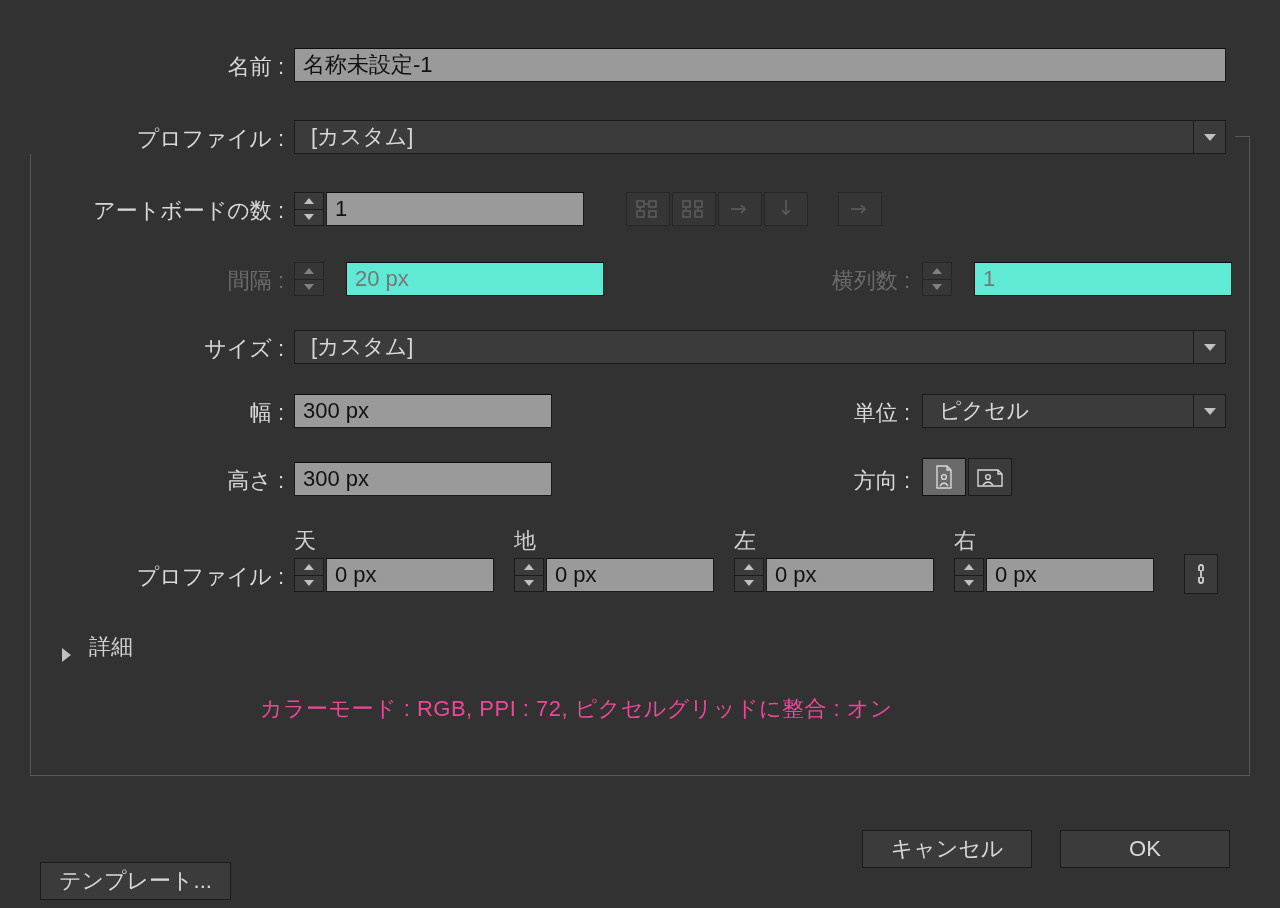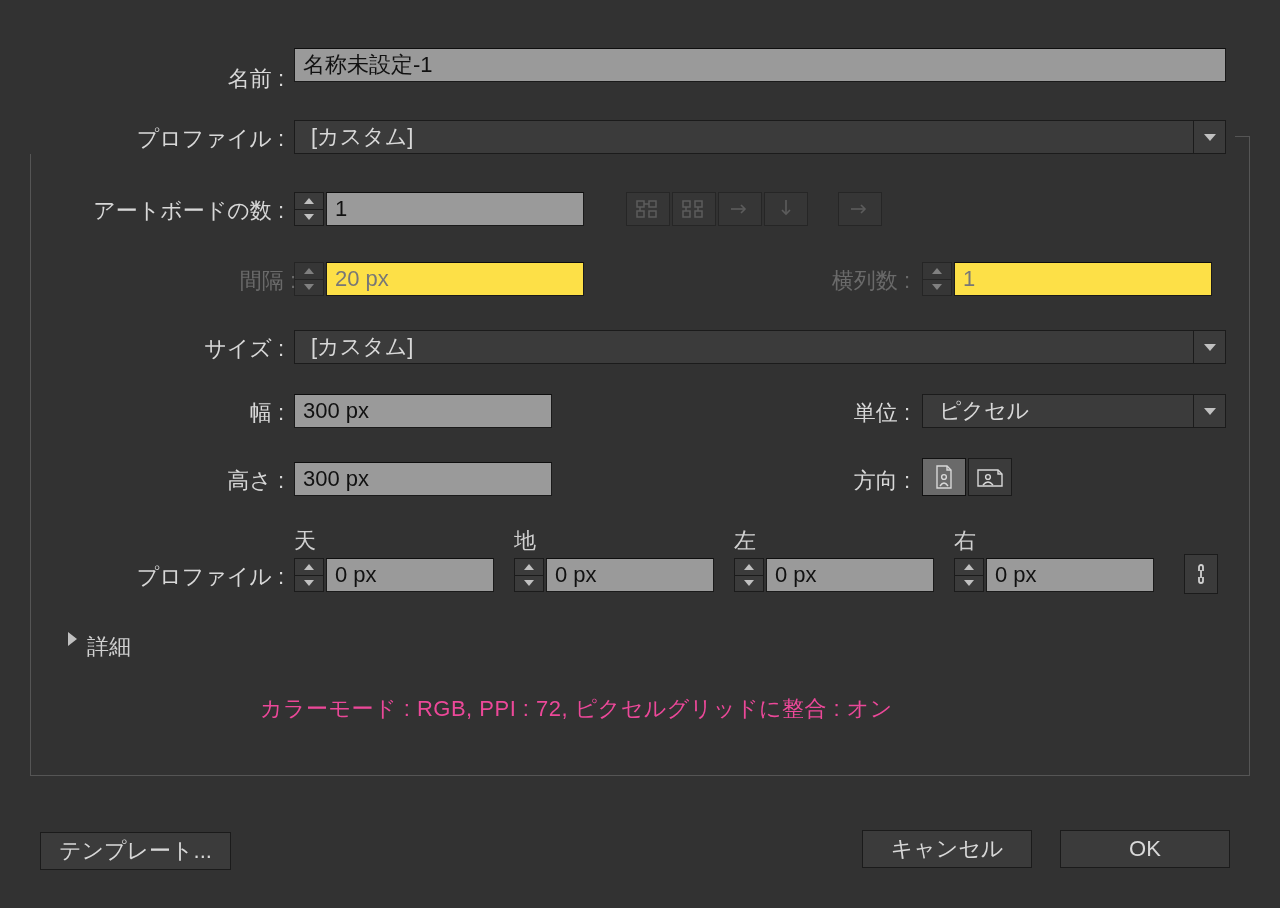--- a/index.html
+++ b/index.html
@@ -24,22 +24,23 @@
     background: #9a9a9a;
     border: 1px solid #1a1a1a;
     border-top-color: #0e0e0e;
     color: #111;
     font-size: 22px;
     padding: 2px 8px;
     height: 34px;
     line-height: 28px;
   }
   .text-input.disabled {
-    background: #fde047;
+    background: #5eead4;
     color: #777;
+    margin-left: 20px;
   }
 
   .dropdown {
     background: #3b3b3b;
     border: 1px solid #1b1b1b;
     color: #d8d8d8;
     font-size: 22px;
     padding: 2px 16px;
     height: 34px;
     display: flex;
@@ -134,21 +135,21 @@
   
   .canvas { position: relative; width: 1280px; height: 908px; }
   .abs { position: absolute; }
 
 </style>
 </head>
 <body>
 
 <div class="canvas">
 
-  <div class="abs label" style="left:0; top:52px; width:284px;margin-top:12px;">名前 :</div>
+  <div class="abs label" style="left:0; top:52px; width:284px;">名前 :</div>
   <input class="abs text-input" style="left: 294px; top: 48px; width: 932px;" value="名称未設定-1">
 
   <div class="group-top-border abs" style="left:30px; top:136px; width:70px;"></div>
   <div class="group-top-border abs" style="left:294px; top:136px; width:0px;"></div>
   <div class="group-border abs" style="left:30px; top:136px; width:1220px; height:640px; border-top:1px solid #555;"></div>
 
   <div class="abs" style="left:95px; top:130px; width:1140px; height:12px; background:#323232;"></div>
 
   <div class="abs label" style="left:0; top:124px; width:284px; background:#323232; padding-left:86px;">プロファイル :</div>
   <div class="abs dropdown" style="left:294px; top:120px; width:932px;">
@@ -209,21 +210,21 @@
   </div>
   <div class="abs iconbtn disabled" style="left:838px; top:192px;">
     <svg width="22" height="14" viewBox="0 0 22 14">
         <g stroke="#878787" stroke-width="1.6" fill="none">
           <path d="M2 7 L16 7"></path>
           <path d="M12 3 L16 7 L12 11"></path>
         </g>
       </svg>
   </div>
 
-  <div class="abs label disabled" style="left:12px; top:266px; width:284px;padding-left:41px;">間隔 :</div>
+  <div class="abs label disabled" style="left:0; top:266px; width:284px;padding-left:41px;">間隔 :</div>
   <div class="abs stepper disabled" style="left:294px; top:262px;">
     <div class="half">
         <div class="tri-up-s"></div>
       </div>
       <div class="half">
         <div class="tri-down-s"></div>
       </div>
   </div>
   <input class="abs text-input disabled" style="left: 326px; top: 262px; width: 258px;" value="20 px">
 
@@ -332,28 +333,28 @@
   <div class="abs link-btn" style="left:1184px; top:554px;">
     <svg width="14" height="24" viewBox="0 0 14 24">
         <g fill="none" stroke="#d0d0d0" stroke-width="1.8">
           <path d="M5 9 V5 a2 2 0 0 1 4 0 V9"></path>
           <path d="M5 15 V19 a2 2 0 0 0 4 0 V15"></path>
           <path d="M7 8 V16"></path>
         </g>
       </svg>
   </div>
 
-  <div class="abs" style="left:68px; top:632px; display:flex; align-items:flex-start;">
+  <div class="abs" style="left:62px; top:632px; display:flex; align-items:flex-end;gap:8px;">
     <div class="disclosure-tri"></div>
     <span>詳細</span>
   </div>
 
   <div class="abs" style="left:260px; top:694px; color:#ec4899; letter-spacing:0.5px;">カラーモード  : RGB, PPI  : 72, ピクセルグリッドに整合  : オン</div>
 
-  <div class="abs btn" style="left:40px; top:832px; min-width:190px;">
+  <div class="abs btn" style="left:40px; top:862px; min-width:190px;">
     <span>テンプレート...</span>
   </div>
   <div class="abs btn" style="left:862px; top:830px; min-width:170px;">
     <span>キャンセル</span>
   </div>
   <div class="abs btn" style="left:1060px; top:830px; min-width:170px;">
     <span>OK</span>
   </div>
 
 </div>

